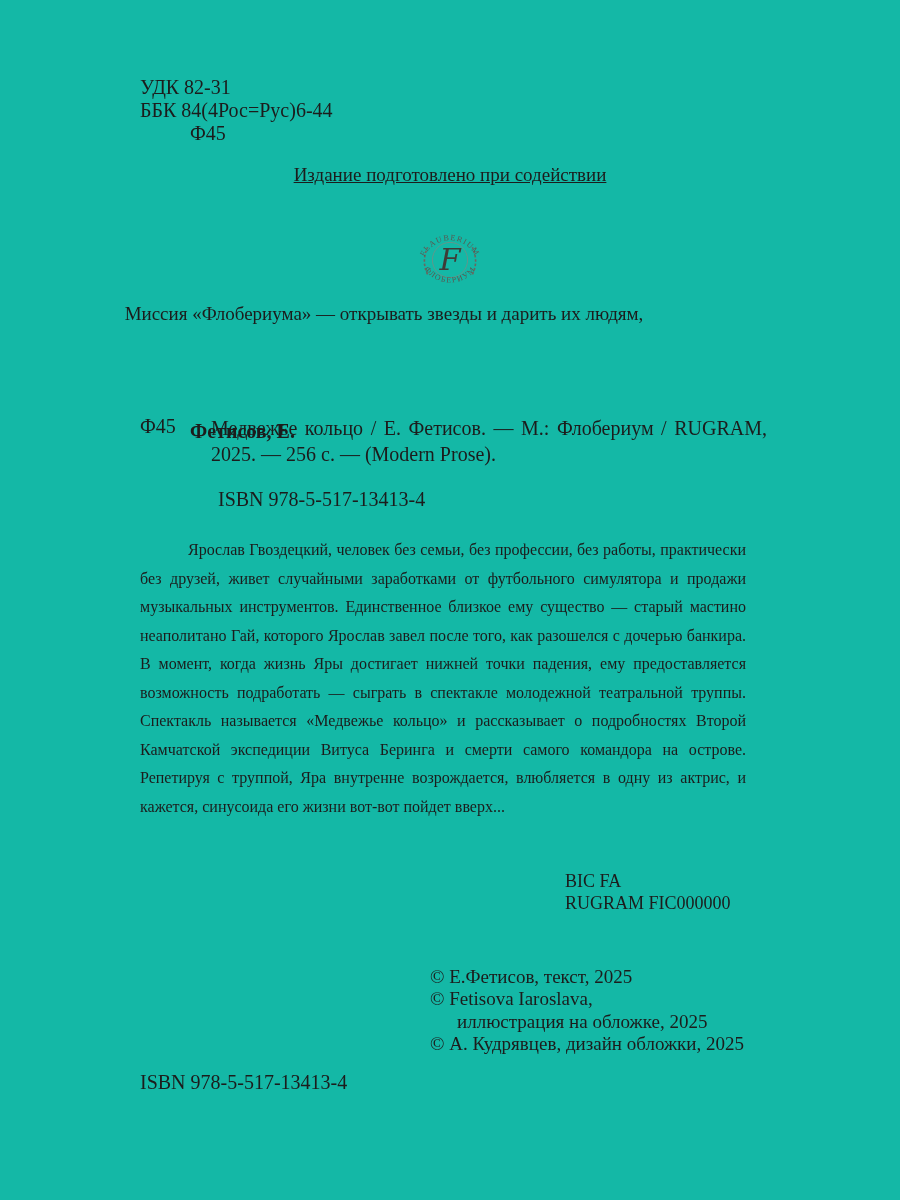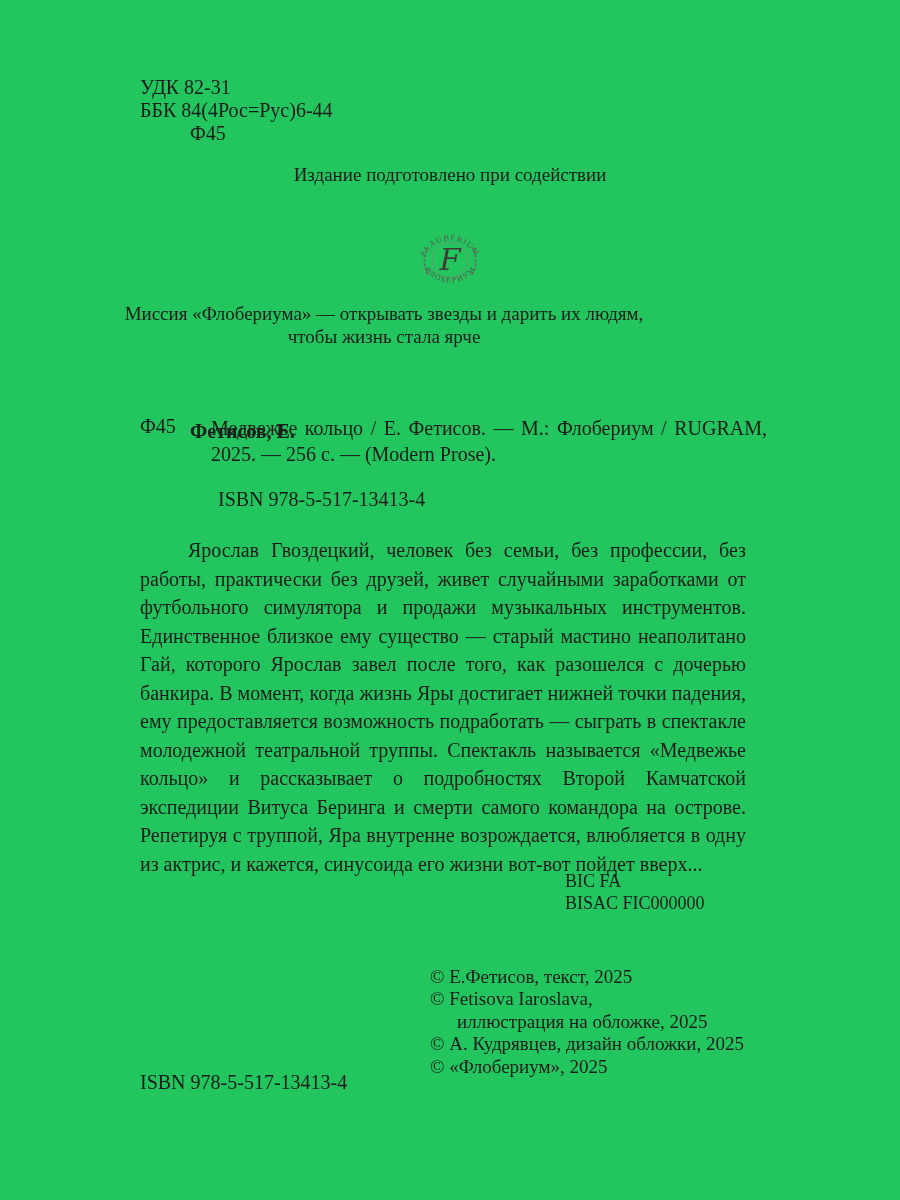--- a/index.html
+++ b/index.html
@@ -4,21 +4,21 @@
 <style>
   html, body {
     margin: 0;
     padding: 0;
     background: #ffffff;
   }
   .page {
     position: relative;
     width: 900px;
     height: 1200px;
-    background: #22c55e;
+    background: #14b8a6;
     font-family: "Liberation Serif", serif;
     color: #1c1c1c;
     overflow: hidden;
   }
   .udk-block {
     position: absolute;
     left: 140px;
     top: 76px;
     font-size: 20px;
     line-height: 23px;
@@ -28,20 +28,21 @@
     padding-left: 50px;
   }
   .edition-note {
     position: absolute;
     left: 0;
     top: 163px;
     width: 900px;
     text-align: center;
     font-size: 19px;
     line-height: 23px;
+    text-decoration: underline;
   }
   .logo-wrap {
     position: absolute;
     left: 50%;
     top: 220px;
     transform: translateX(-50%);
   }
   .mission {
     position: absolute;
     left: 0;
@@ -79,21 +80,21 @@
     position: absolute;
     left: 218px;
     top: 488px;
     font-size: 20px;
   }
   .annotation {
     position: absolute;
     left: 140px;
     top: 536px;
     width: 606px;
-    font-size: 20px;
+    font-size: 16px;
     line-height: 28.5px;
     text-align: justify;
     text-indent: 48px;
   }
   .classification {
     position: absolute;
     left: 565px;
     top: 870px;
     font-size: 18px;
     line-height: 22px;
@@ -145,41 +146,39 @@
       </text>
       <text font-size="10" letter-spacing="1.5" fill="#5a564f" font-family="Liberation Serif, serif">
         <textPath href="#arcBottom" startOffset="50%" text-anchor="middle">ФЛОБЕРИУМ</textPath>
       </text>
       <text x="50" y="63" text-anchor="middle" font-style="italic" font-size="38" fill="#3f3b36" font-family="DejaVu Serif, serif">F</text>
     </svg>
   </div>
 
   <div class="mission">
     <div>Миссия «Флобериума» — открывать звезды и дарить их людям,</div>
-    <div>чтобы жизнь стала ярче</div>
   </div>
 
   <div class="author-heading">Фетисов, Е.</div>
 
   <div class="margin-sign">Ф45</div>
 
   <div class="bib-entry">Медвежье кольцо / Е. Фетисов. — М.: Флобериум / RUGRAM, 2025. — 256 с. — (Modern Prose).</div>
 
   <div class="isbn-top">ISBN 978-5-517-13413-4</div>
 
   <div class="annotation">Ярослав Гвоздецкий, человек без семьи, без профессии, без работы, практически без друзей, живет случайными заработками от футбольного симулятора и продажи музыкальных инструментов. Единственное близкое ему существо — старый мастино неаполитано Гай, которого Ярослав завел после того, как разошелся с дочерью банкира. В момент, когда жизнь Яры достигает нижней точки падения, ему предоставляется возможность подработать — сыграть в спектакле молодежной театральной труппы. Спектакль называется «Медвежье кольцо» и рассказывает о подробностях Второй Камчатской экспедиции Витуса Беринга и смерти самого командора на острове. Репетируя с труппой, Яра внутренне возрождается, влюбляется в одну из актрис, и кажется, синусоида его жизни вот-вот пойдет вверх...</div>
 
   <div class="classification">
     <div>BIC FA</div>
-    <div>BISAC FIC000000</div>
+    <div>RUGRAM FIC000000</div>
   </div>
 
   <div class="copyright-block">
     <div>© Е.Фетисов, текст, 2025</div>
     <div>© Fetisova Iaroslava,</div>
     <div class="indented">иллюстрация на обложке, 2025</div>
     <div>© А. Кудрявцев, дизайн обложки, 2025</div>
-    <div>© «Флобериум», 2025</div>
   </div>
 
   <div class="isbn-bottom">ISBN 978-5-517-13413-4</div>
 
 </div>
 
 </body></html>

